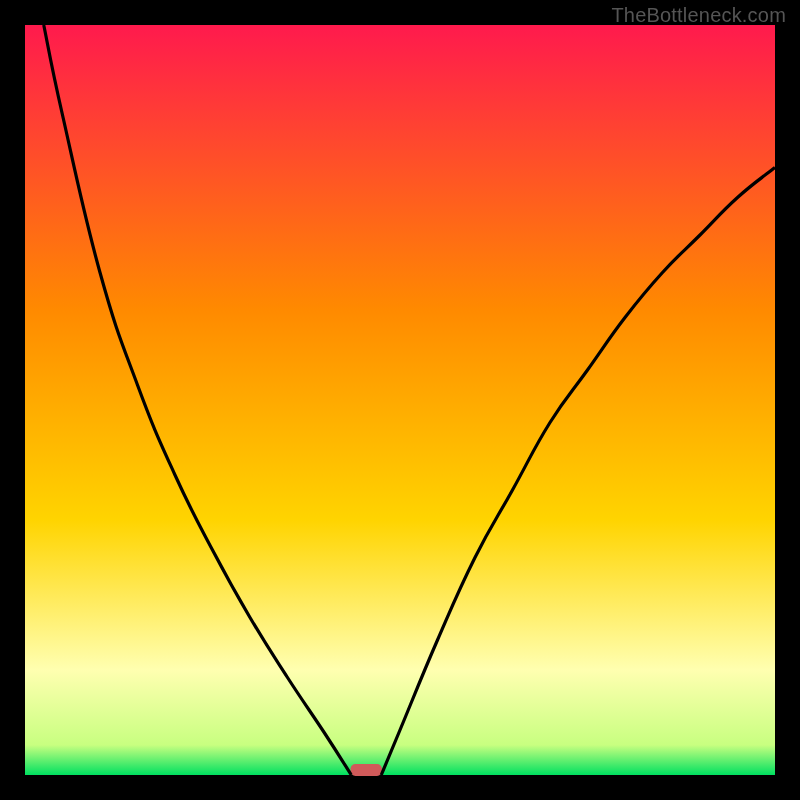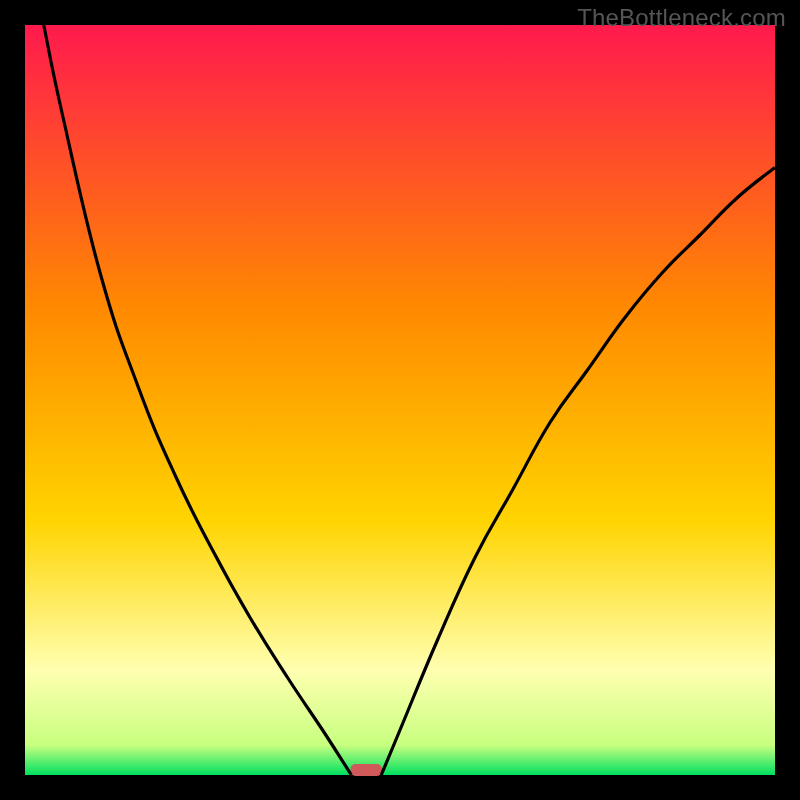--- a/index.html
+++ b/index.html
@@ -8,21 +8,21 @@
     background: #fff;
     width: 800px;
     height: 800px;
     overflow: hidden;
   }
   .watermark {
     position: absolute;
     top: 4px;
     right: 14px;
     font-family: Arial, Helvetica, sans-serif;
-    font-size: 24px;
+    font-size: 20px;
     color: #555;
     font-weight: 500;
     letter-spacing: 0.2px;
   }
   svg { display: block; }
 </style>
 </head>
 <body>
 
 <div class="watermark">TheBottleneck.com</div>

